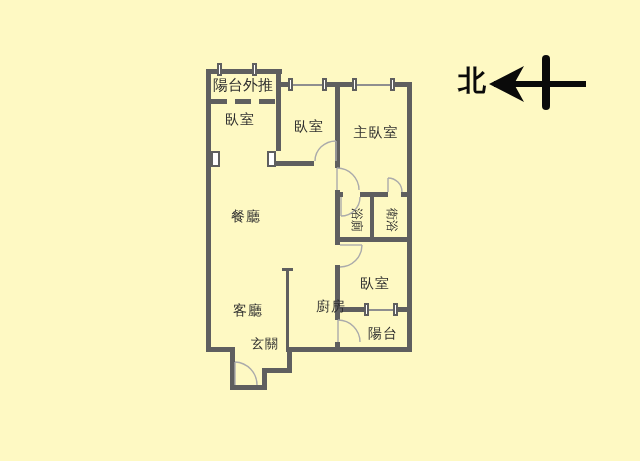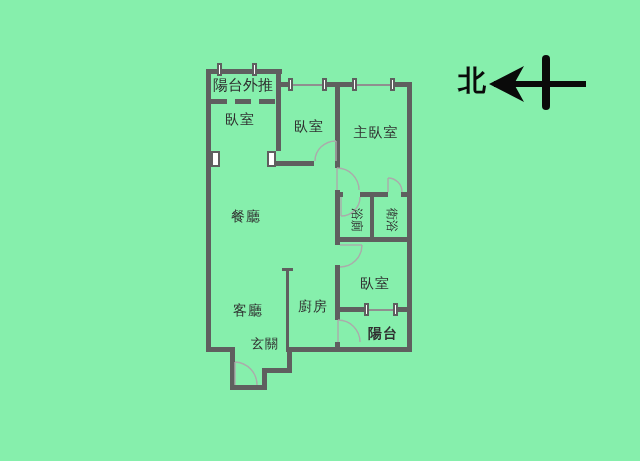--- a/index.html
+++ b/index.html
@@ -1,17 +1,17 @@
 <!DOCTYPE html>
 <html><head>
 <meta charset="utf-8">
 <style>
   html,body{margin:0;padding:0;background:#ffffff;}
   .canvas{
-    position:relative;width:640px;height:461px;background:#86efac;overflow:hidden;
+    position:relative;width:640px;height:461px;background:#fef9c3;overflow:hidden;
     font-family:"DejaVu Sans",sans-serif;
   }
   .wall{position:absolute;background:#5f5f5f;}
   .thinwin{position:absolute;background:#8f8f8f;}
   .dashed{
     position:absolute;height:5px;
     background:repeating-linear-gradient(90deg,#5f5f5f 0 16px,transparent 16px 24px);
   }
   .tick{
     position:absolute;width:5px;height:13px;background:#ffffff;
@@ -134,22 +134,22 @@
       <line x1="546" y1="59" x2="546" y2="106" stroke="#0a0a0a" stroke-width="8" stroke-linecap="round"></line>
     </g>
   </svg>
 
   <div class="label big" style="left:208px;top:77px;width:70px;">陽台外推</div>
   <div class="label" style="left:214px;top:111px;width:52px;">臥室</div>
   <div class="label" style="left:283px;top:118px;width:52px;">臥室</div>
   <div class="label" style="left:344px;top:124px;width:64px;">主臥室</div>
   <div class="label" style="left:220px;top:208px;width:52px;">餐廳</div>
   <div class="label" style="left:222px;top:302px;width:52px;">客廳</div>
-  <div class="label" style="left:287px;top:298px;width:52px;">廚房</div>
+  <div class="label" style="left:287px;top:298px;width:52px;padding-left:18px;">廚房</div>
   <div class="label" style="left:349px;top:275px;width:52px;">臥室</div>
-  <div class="label" style="left:357px;top:325px;width:52px;font-weight:bold;">陽台</div>
+  <div class="label" style="left:357px;top:325px;width:52px;">陽台</div>
   <div class="label small" style="left:240px;top:336px;width:50px;">玄關</div>
   <div class="vlabel" style="left:343px;top:206px;">浴廁</div>
   <div class="vlabel" style="left:378px;top:206px;">衛浴</div>
 
   <div class="north-label" style="left:458px;top:66px;">北</div>
 
 </div>
 
 </body></html>

